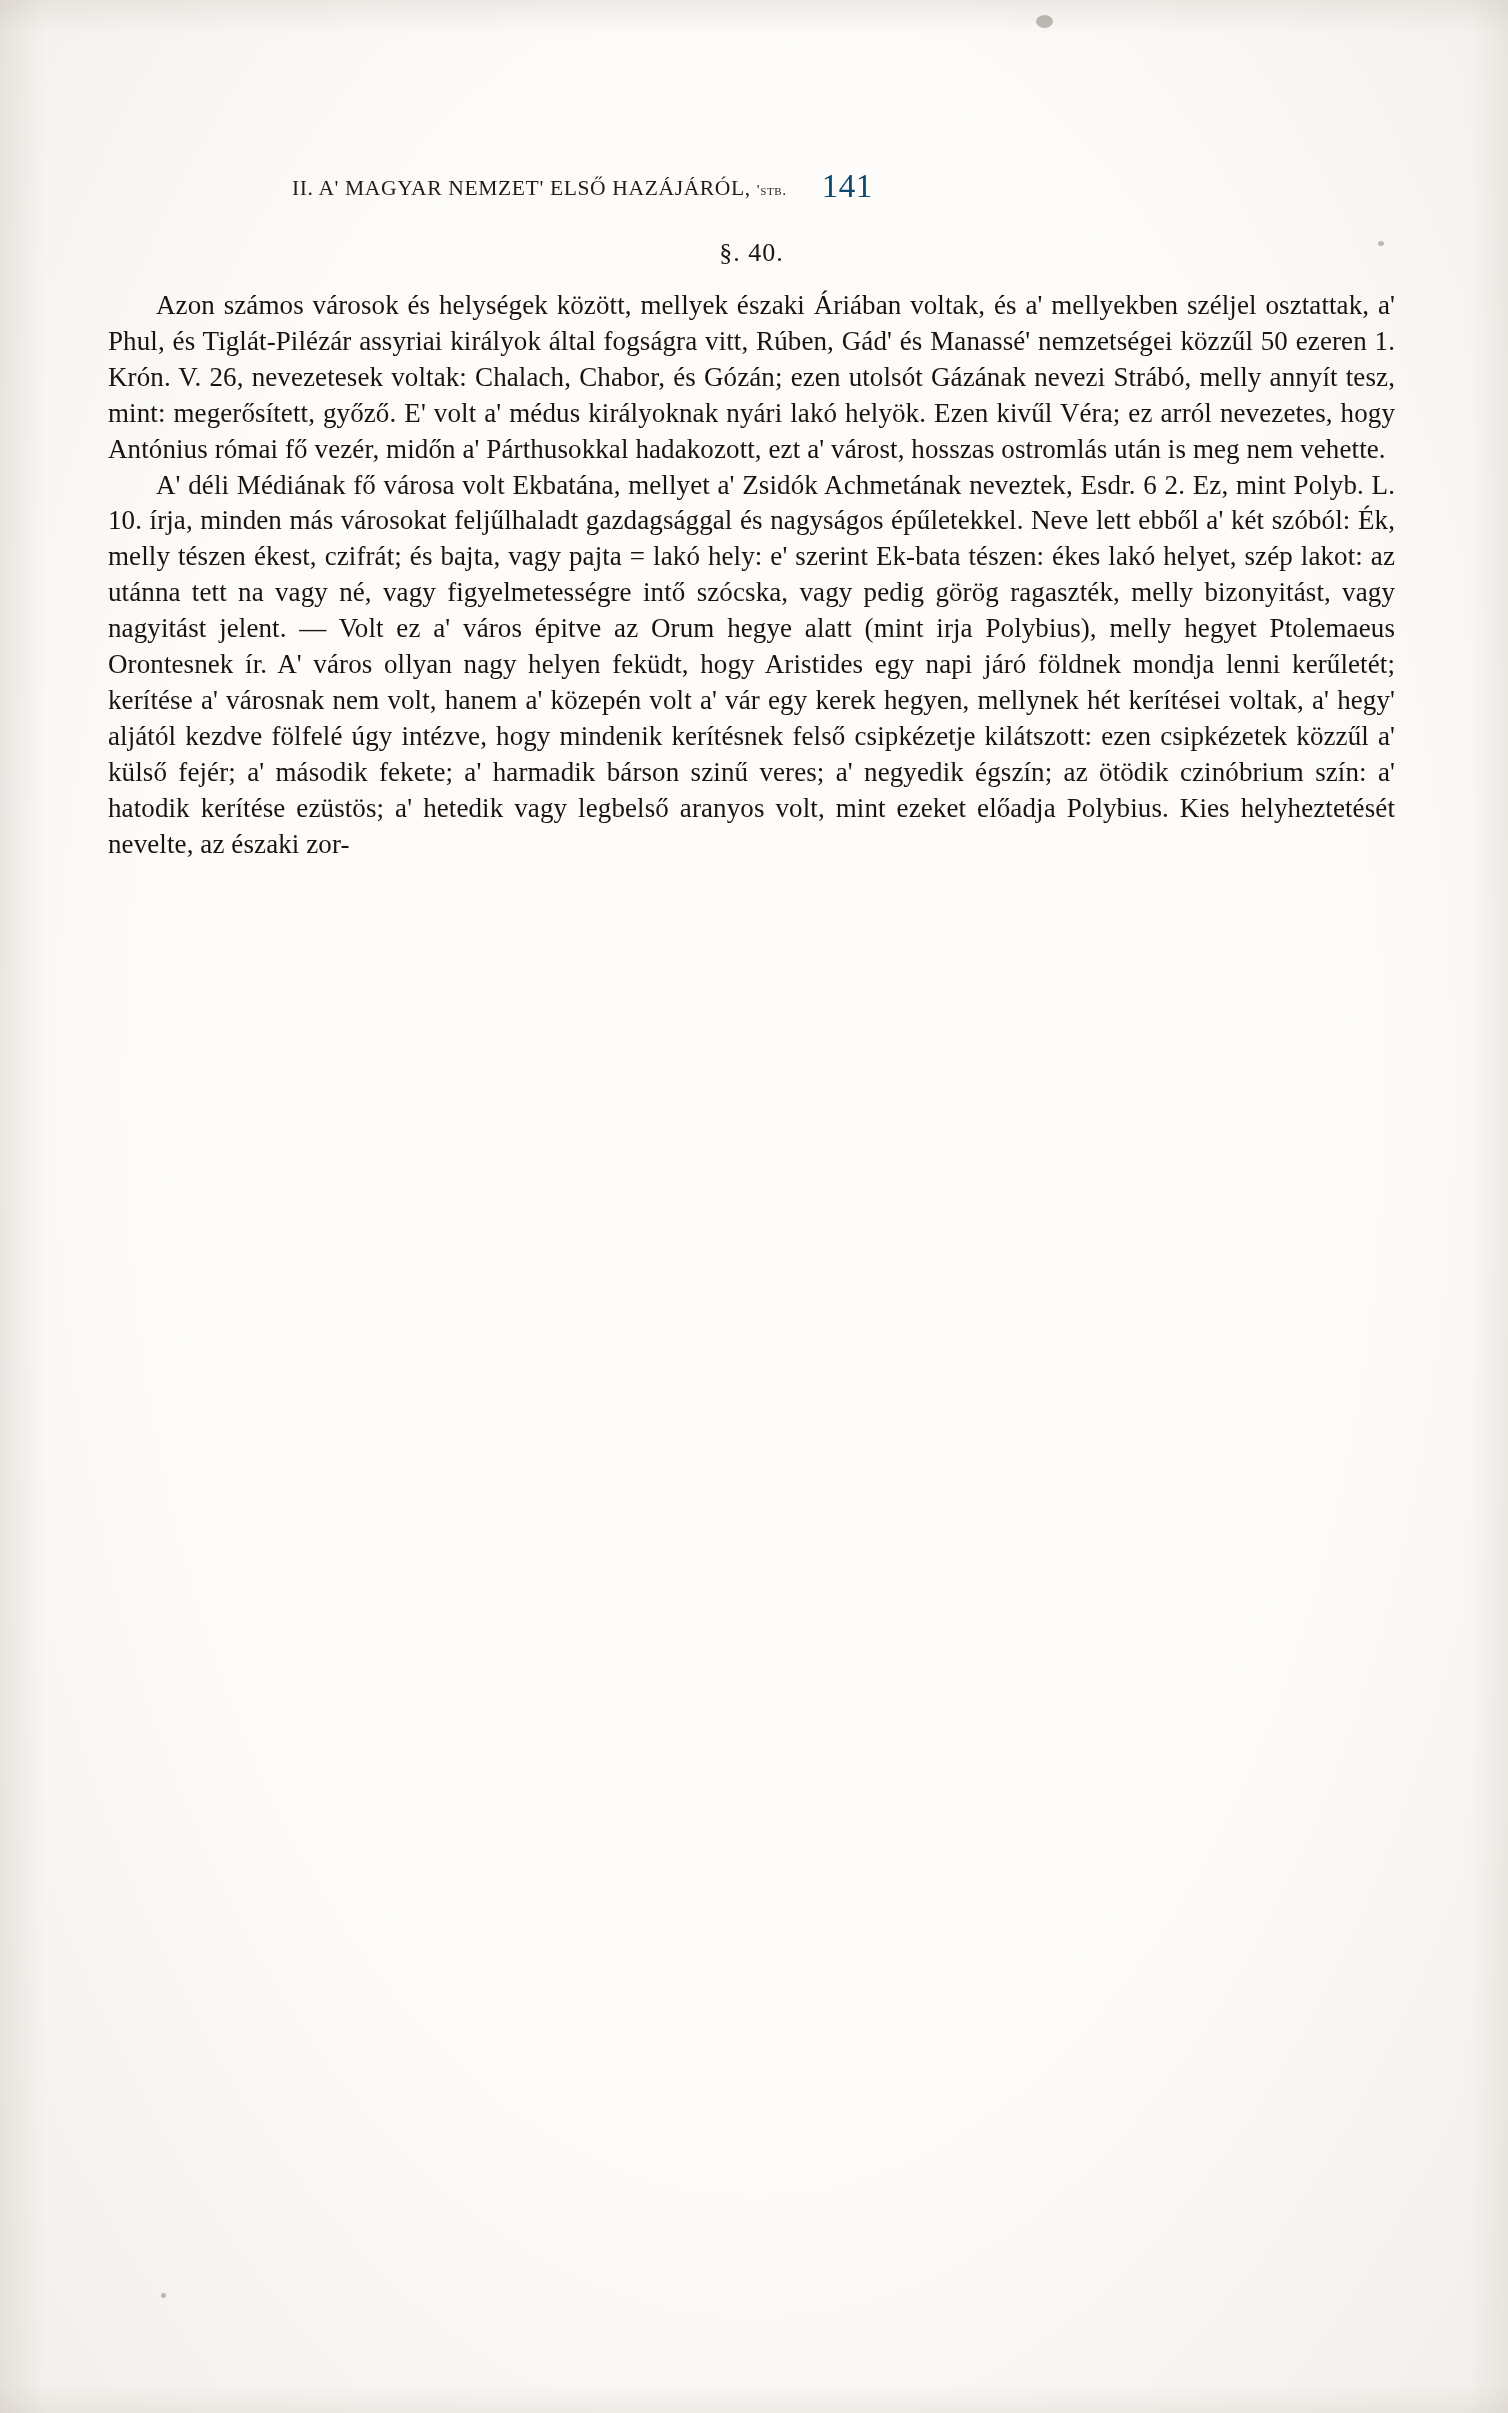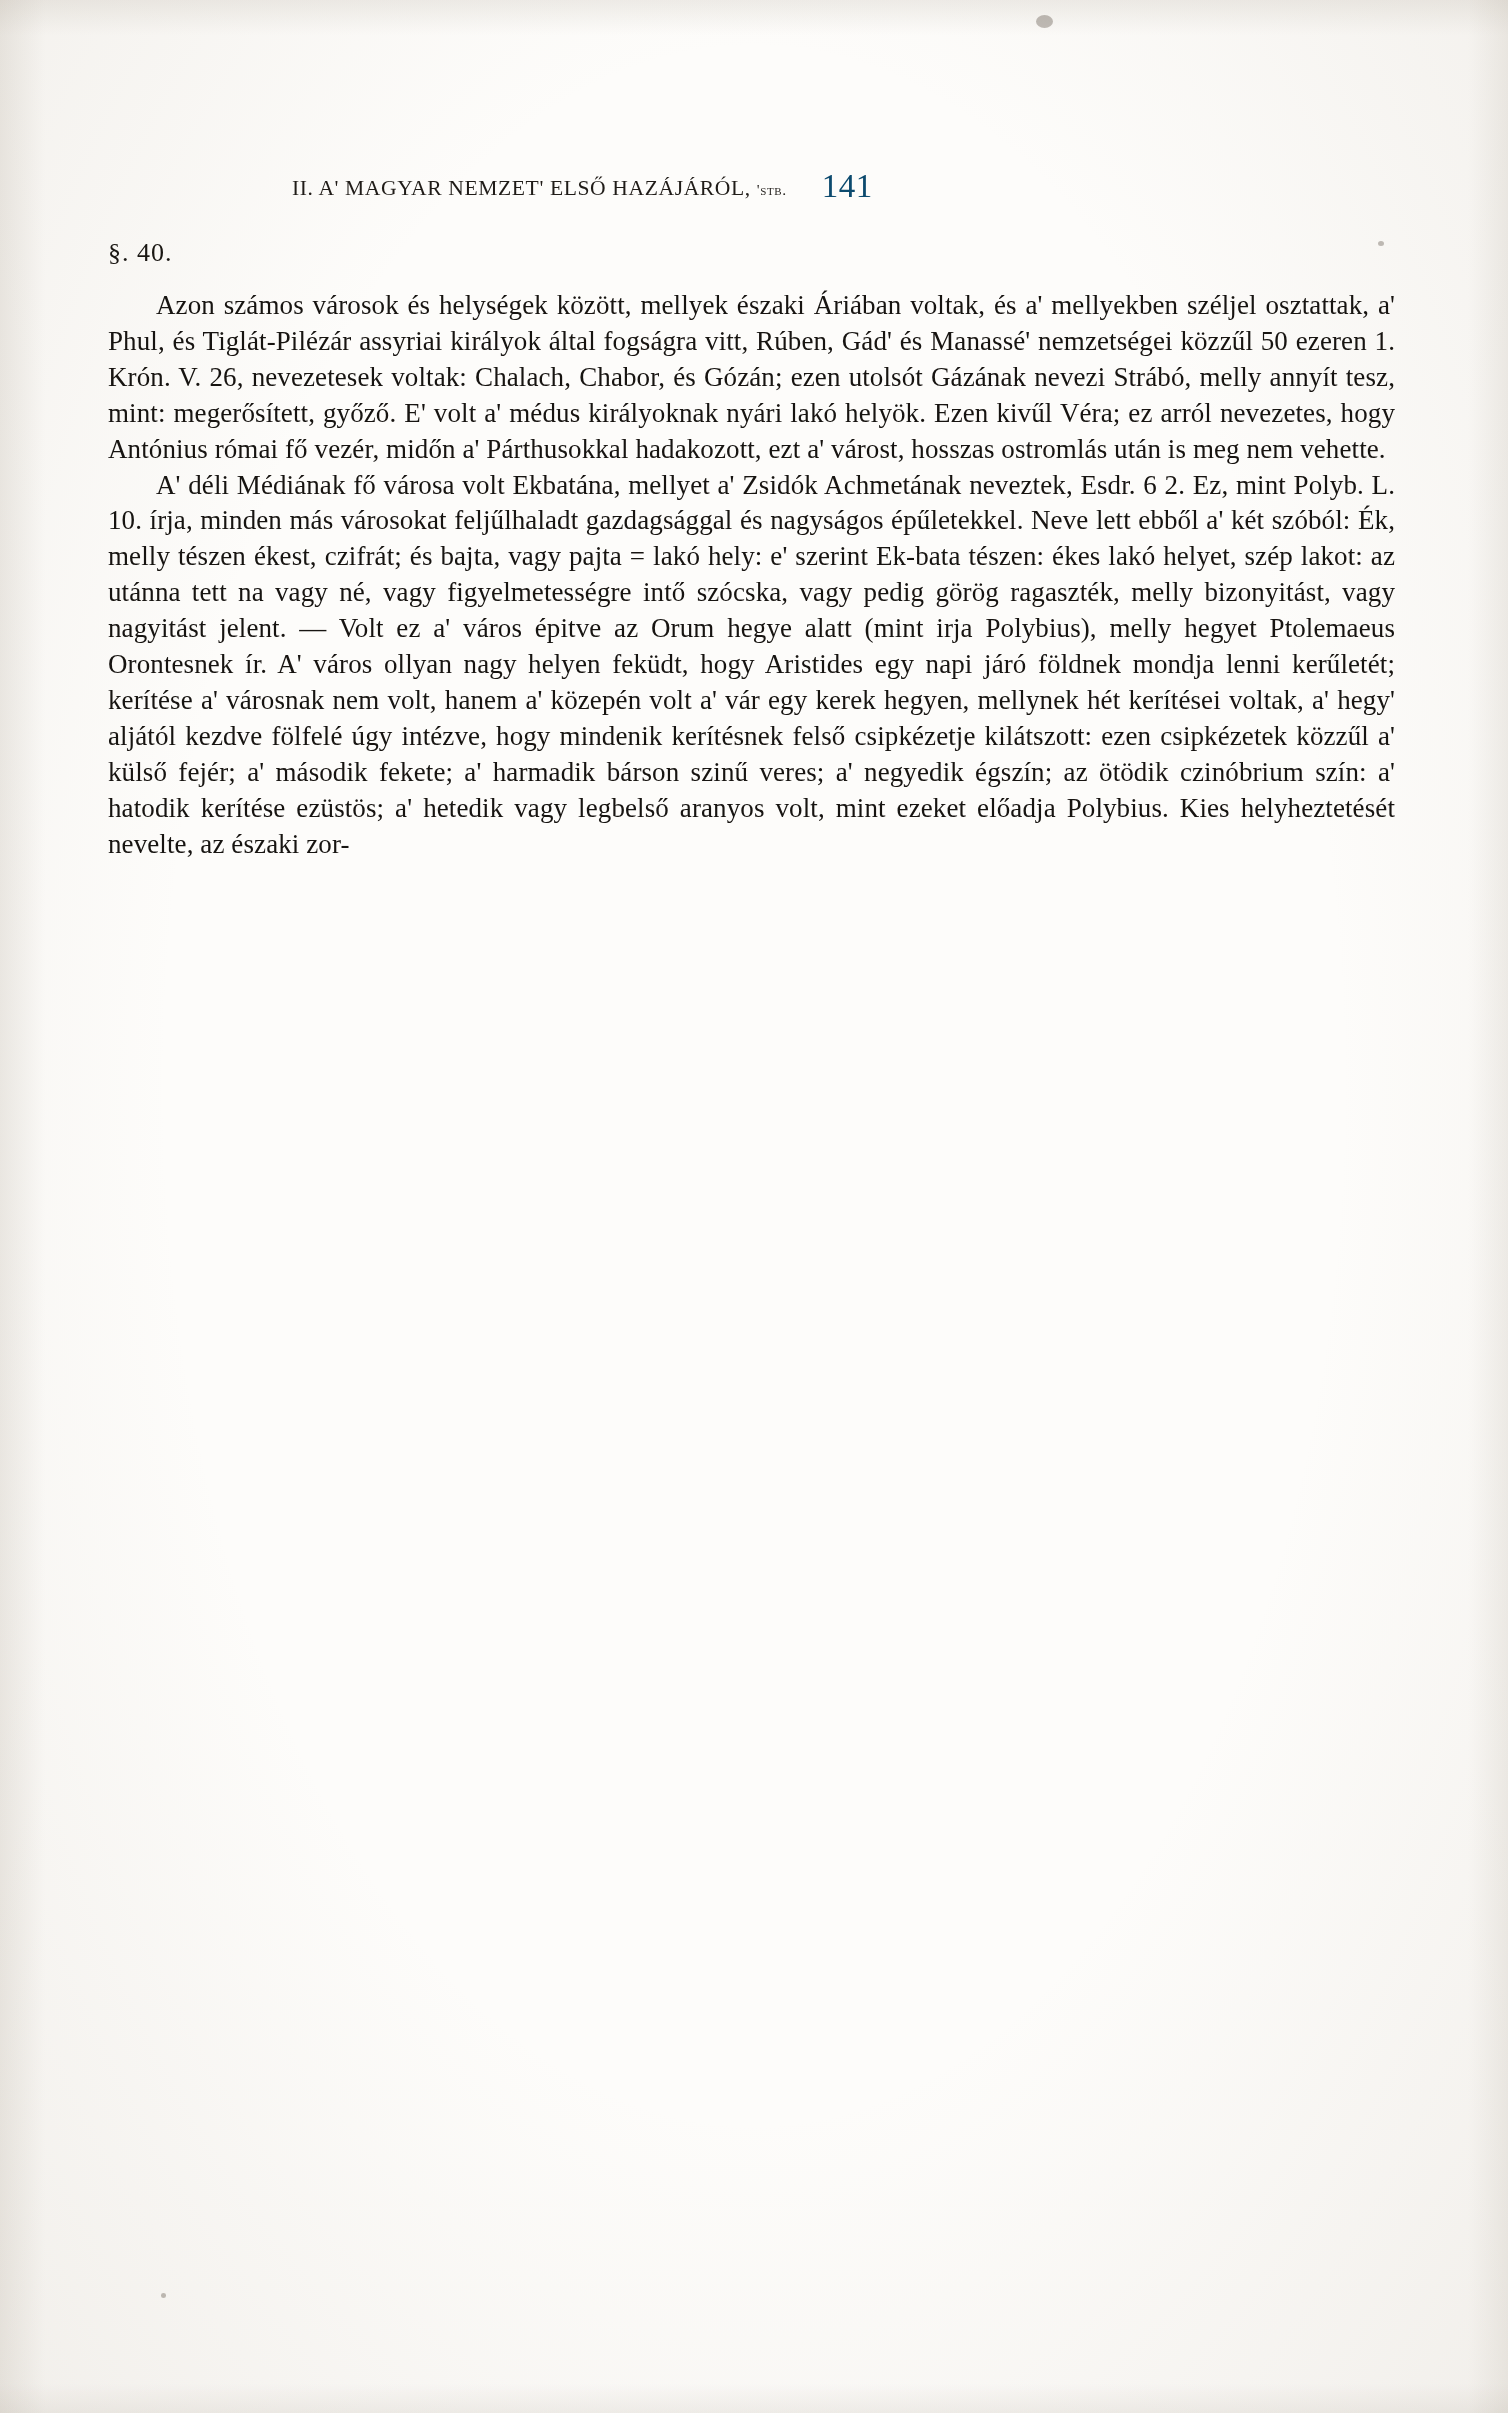--- a/index.html
+++ b/index.html
@@ -74,21 +74,21 @@
     color: #171411;
     letter-spacing: 0.1px;
   }
   p.first-par {
     text-indent: 0;
   }
   p.indent-par {
     text-indent: 48px;
   }
   .section-mark {
-    text-align: left;
+    text-align: center;
     font-size: 26px;
     margin: 26px 0 20px 0;
     letter-spacing: 1px;
   }
   
   .speck {
     position: absolute;
     background: rgba(80,70,58,0.35);
     border-radius: 50%;
     pointer-events: none;

